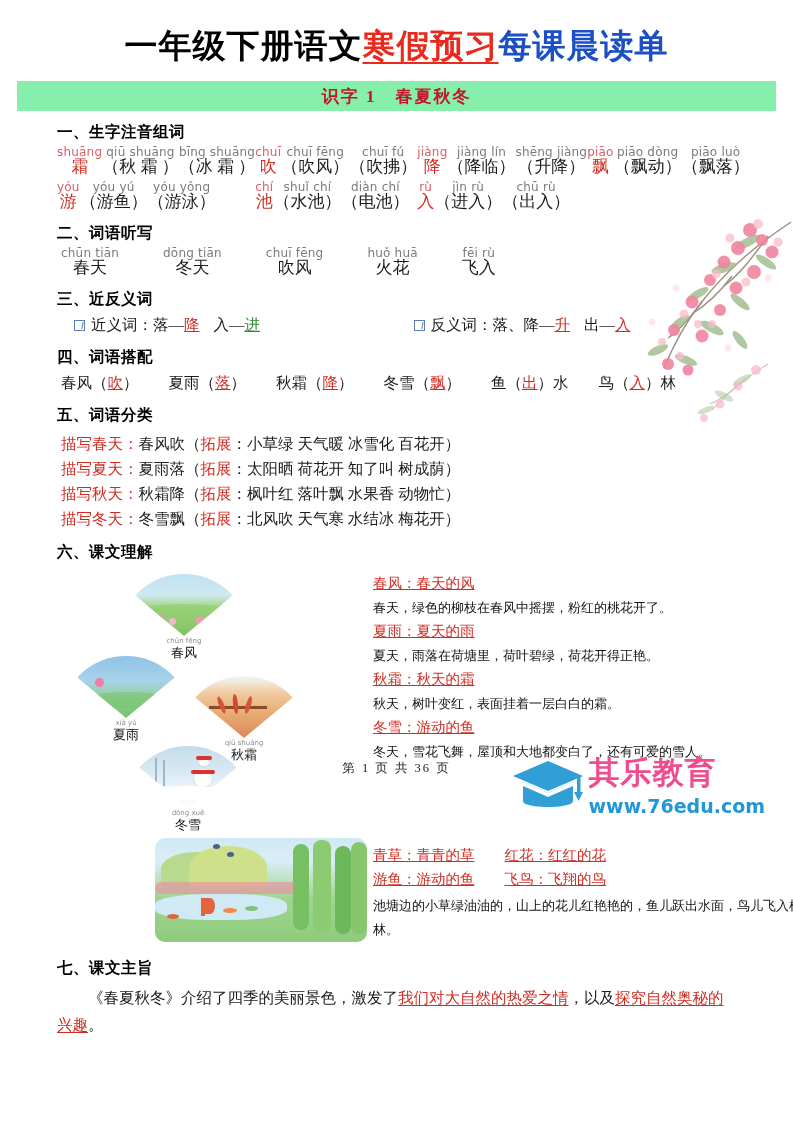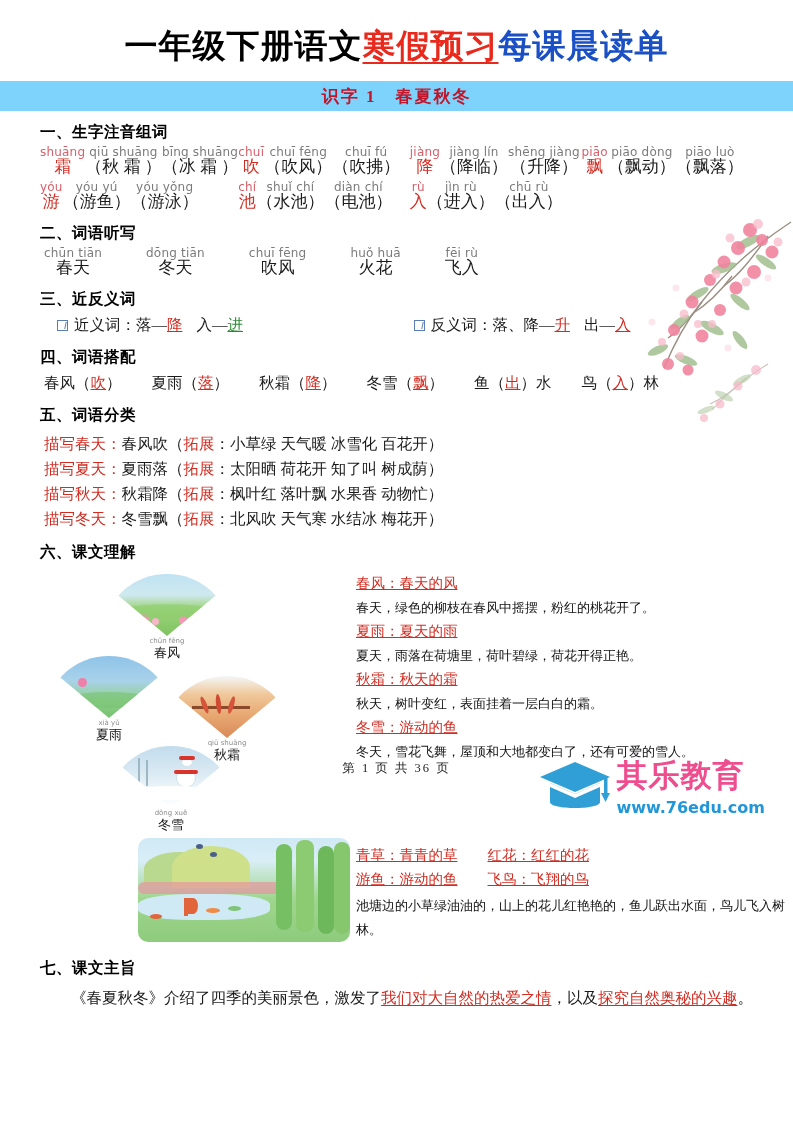--- a/index.html
+++ b/index.html
@@ -5,21 +5,21 @@
   * { box-sizing: border-box; }
   html, body { margin:0; padding:0; }
   body {
     width: 793px; height: 1122px;
     background: #ffffff;
     font-family: "Liberation Serif", "DejaVu Serif", serif;
     color: #1a1a1a;
     position: relative;
     overflow: hidden;
   }
-  .page { position: relative; width: 793px; height: 830px; padding: 0 40px; }
+  .page { position: relative; width: 793px; height: 830px; padding: 0 57px; }
 
   
   .title {
     text-align: center;
     font-family: "DejaVu Sans", "Liberation Sans", sans-serif;
     font-weight: bold;
     font-size: 33px;
     letter-spacing: 1px;
     padding-top: 24px;
     white-space: nowrap;
@@ -30,21 +30,21 @@
     text-decoration: underline;
     text-decoration-color: #e8291c;
     text-underline-offset: 5px;
     text-decoration-thickness: 2px;
   }
   .title .t-blue { color: #1b4fc4; }
 
   
   .banner {
     margin: 12px -40px 0 -40px;
-    background: #7dd3fc;
+    background: #86efac;
     height: 30px;
     display: flex;
     align-items: center;
     justify-content: center;
   }
   .banner-text {
     color: #c0152a;
     font-size: 17px;
     font-weight: bold;
     letter-spacing: 2px;
@@ -151,21 +151,21 @@
   }
   .logo { position:absolute; right:28px; bottom: 14px; display:flex; align-items:center; gap:4px;}
   .cap-svg { width:74px; height:56px; }
   .logo-text { line-height:1; }
   .logo-cn {
     font-family:"DejaVu Sans","Liberation Sans",sans-serif;
     font-weight:bold; font-size:31px; color:#ee4d8e; letter-spacing:1px;
   }
   .logo-url {
     font-family:"DejaVu Sans","Liberation Sans",sans-serif;
-    font-weight:bold; font-size:16px; color:#2196d8; margin-top:9px; letter-spacing:0px;
+    font-weight:bold; font-size:19px; color:#2196d8; margin-top:9px; letter-spacing:0px;
   }
 
   
   .branch { position:absolute; right:0px; top:218px; width:165px; height:175px; pointer-events:none; }
   .branch2 { position:absolute; right:22px; top:360px; width:95px; height:70px; pointer-events:none; opacity:.75;}
 </style>
 </head>
 <body>
 
 <div class="page">

